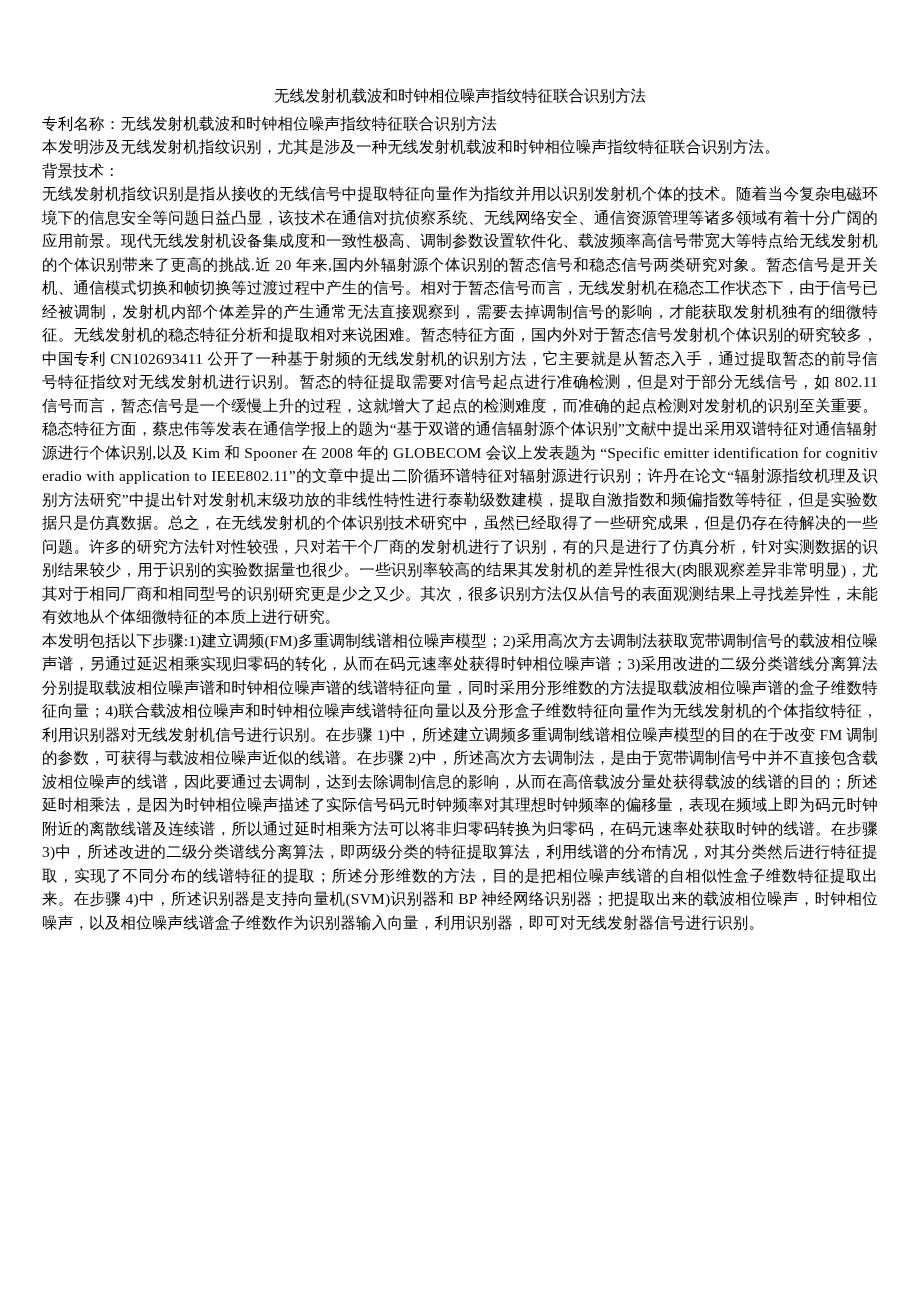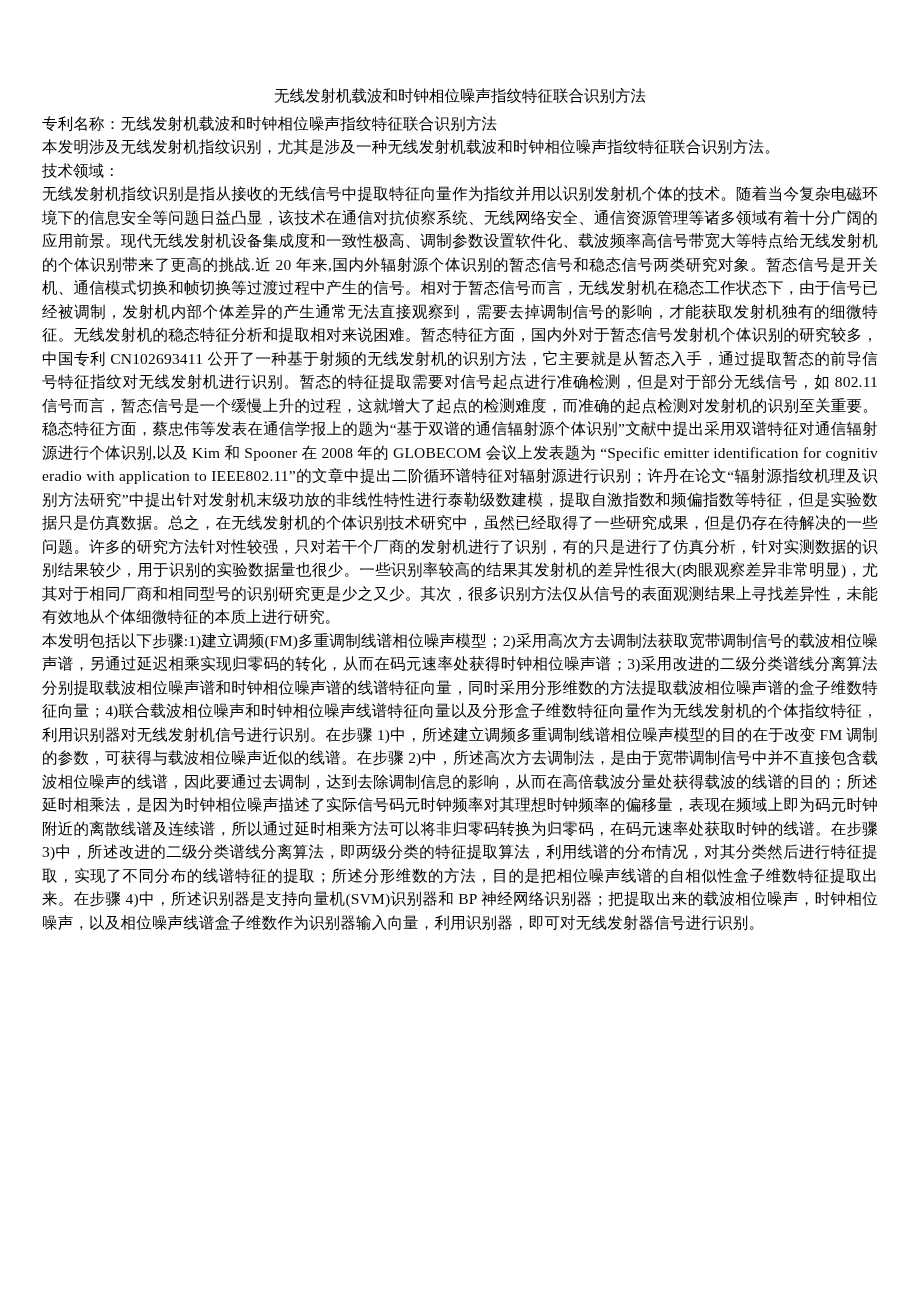--- a/index.html
+++ b/index.html
@@ -44,16 +44,16 @@
     text-align: left;
   }
 </style>
 </head>
 <body>
 
 <div class="page">
   <h1 class="doc-title">无线发射机载波和时钟相位噪声指纹特征联合识别方法</h1>
   <p class="para">专利名称：无线发射机载波和时钟相位噪声指纹特征联合识别方法</p>
   <p class="para">本发明涉及无线发射机指纹识别，尤其是涉及一种无线发射机载波和时钟相位噪声指纹特征联合识别方法。</p>
-  <p class="heading">技术领域：</p>
+  <p class="heading">背景技术：</p>
   <p class="para">无线发射机指纹识别是指从接收的无线信号中提取特征向量作为指纹并用以识别发射机个体的技术。随着当今复杂电磁环境下的信息安全等问题日益凸显，该技术在通信对抗侦察系统、无线网络安全、通信资源管理等诸多领域有着十分广阔的应用前景。现代无线发射机设备集成度和一致性极高、调制参数设置软件化、载波频率高信号带宽大等特点给无线发射机的个体识别带来了更高的挑战.近 20 年来,国内外辐射源个体识别的暂态信号和稳态信号两类研究对象。暂态信号是开关机、通信模式切换和帧切换等过渡过程中产生的信号。相对于暂态信号而言，无线发射机在稳态工作状态下，由于信号已经被调制，发射机内部个体差异的产生通常无法直接观察到，需要去掉调制信号的影响，才能获取发射机独有的细微特征。无线发射机的稳态特征分析和提取相对来说困难。暂态特征方面，国内外对于暂态信号发射机个体识别的研究较多，中国专利 CN102693411 公开了一种基于射频的无线发射机的识别方法，它主要就是从暂态入手，通过提取暂态的前导信号特征指纹对无线发射机进行识别。暂态的特征提取需要对信号起点进行准确检测，但是对于部分无线信号，如 802.11 信号而言，暂态信号是一个缓慢上升的过程，这就增大了起点的检测难度，而准确的起点检测对发射机的识别至关重要。稳态特征方面，蔡忠伟等发表在通信学报上的题为“基于双谱的通信辐射源个体识别”文献中提出采用双谱特征对通信辐射源进行个体识别,以及 Kim 和 Spooner 在 2008 年的 GLOBECOM 会议上发表题为 “Specific emitter identification for cognitiveradio with application to IEEE802.11”的文章中提出二阶循环谱特征对辐射源进行识别；许丹在论文“辐射源指纹机理及识别方法研究”中提出针对发射机末级功放的非线性特性进行泰勒级数建模，提取自激指数和频偏指数等特征，但是实验数据只是仿真数据。总之，在无线发射机的个体识别技术研究中，虽然已经取得了一些研究成果，但是仍存在待解决的一些问题。许多的研究方法针对性较强，只对若干个厂商的发射机进行了识别，有的只是进行了仿真分析，针对实测数据的识别结果较少，用于识别的实验数据量也很少。一些识别率较高的结果其发射机的差异性很大(肉眼观察差异非常明显)，尤其对于相同厂商和相同型号的识别研究更是少之又少。其次，很多识别方法仅从信号的表面观测结果上寻找差异性，未能有效地从个体细微特征的本质上进行研究。</p>
   <p class="para">本发明包括以下步骤:1)建立调频(FM)多重调制线谱相位噪声模型；2)采用高次方去调制法获取宽带调制信号的载波相位噪声谱，另通过延迟相乘实现归零码的转化，从而在码元速率处获得时钟相位噪声谱；3)采用改进的二级分类谱线分离算法分别提取载波相位噪声谱和时钟相位噪声谱的线谱特征向量，同时采用分形维数的方法提取载波相位噪声谱的盒子维数特征向量；4)联合载波相位噪声和时钟相位噪声线谱特征向量以及分形盒子维数特征向量作为无线发射机的个体指纹特征，利用识别器对无线发射机信号进行识别。在步骤 1)中，所述建立调频多重调制线谱相位噪声模型的目的在于改变 FM 调制的参数，可获得与载波相位噪声近似的线谱。在步骤 2)中，所述高次方去调制法，是由于宽带调制信号中并不直接包含载波相位噪声的线谱，因此要通过去调制，达到去除调制信息的影响，从而在高倍载波分量处获得载波的线谱的目的；所述延时相乘法，是因为时钟相位噪声描述了实际信号码元时钟频率对其理想时钟频率的偏移量，表现在频域上即为码元时钟附近的离散线谱及连续谱，所以通过延时相乘方法可以将非归零码转换为归零码，在码元速率处获取时钟的线谱。在步骤 3)中，所述改进的二级分类谱线分离算法，即两级分类的特征提取算法，利用线谱的分布情况，对其分类然后进行特征提取，实现了不同分布的线谱特征的提取；所述分形维数的方法，目的是把相位噪声线谱的自相似性盒子维数特征提取出来。在步骤 4)中，所述识别器是支持向量机(SVM)识别器和 BP 神经网络识别器；把提取出来的载波相位噪声，时钟相位噪声，以及相位噪声线谱盒子维数作为识别器输入向量，利用识别器，即可对无线发射器信号进行识别。</p>
 </div>
 
 </body></html>

